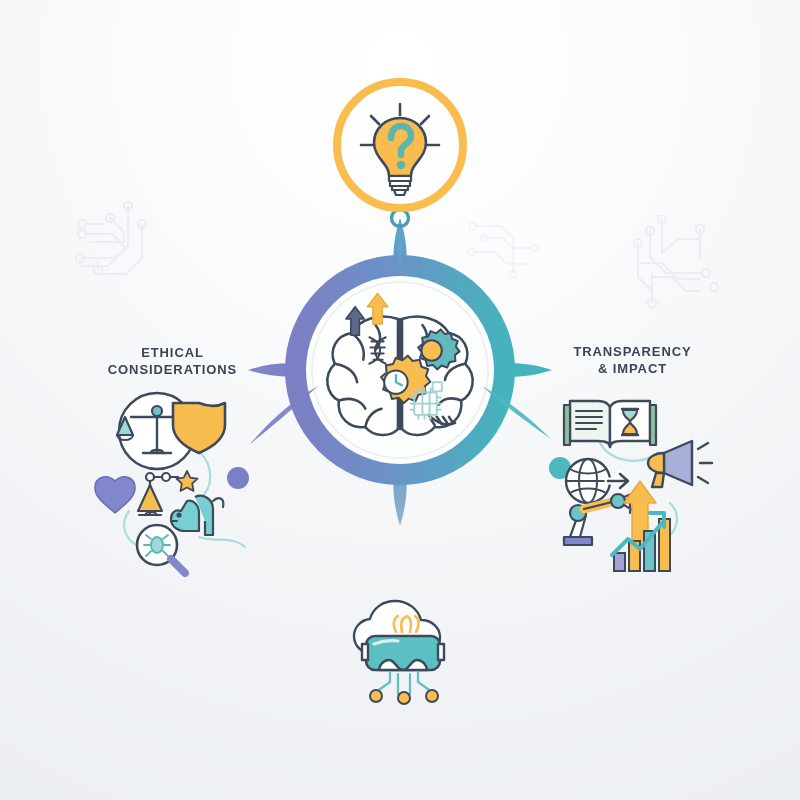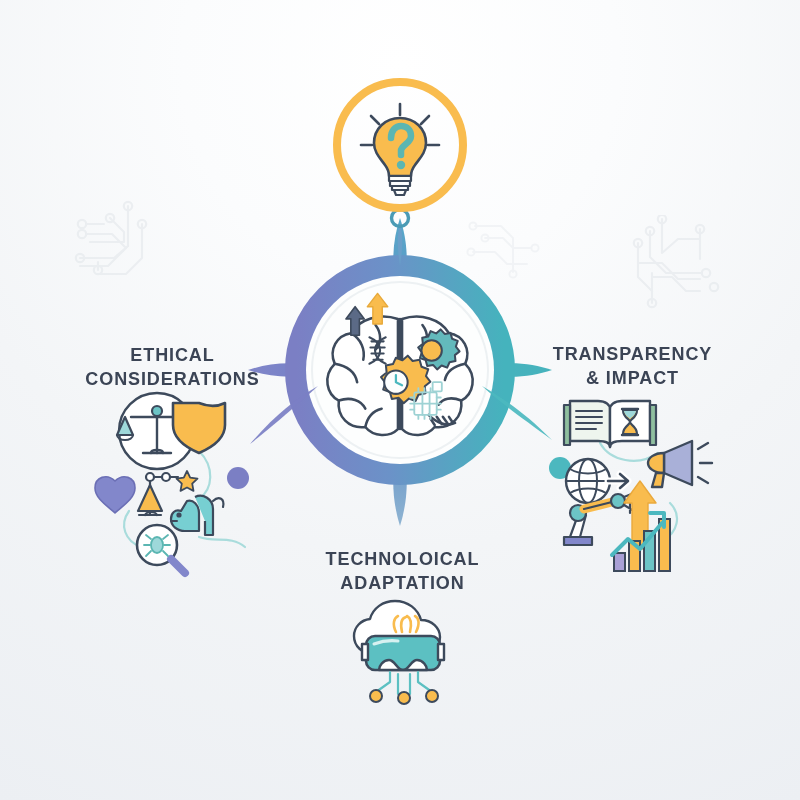--- a/index.html
+++ b/index.html
@@ -24,21 +24,21 @@
     opacity: 0.55;
     pointer-events: none;
   }
   .circuit svg { display: block; }
 
   
   .node-label {
     position: absolute;
     color: #3b4455;
     font-weight: bold;
-    font-size: 18px;
+    font-size: 13px;
     letter-spacing: 0.9px;
     line-height: 1.32;
     text-align: center;
     white-space: pre-line;
   }
   #label-ethical     { left: 40px;  top: 344px; width: 265px; }
   #label-transparency{ left: 500px; top: 343px; width: 265px; }
   #label-tech        { left: 270px; top: 548px; width: 265px; }
 
   
@@ -434,16 +434,14 @@
       </g>
     </svg>
   </div>
 
   <div class="node-label" id="label-ethical">ETHICAL
 CONSIDERATIONS</div>
 
   <div class="node-label" id="label-transparency">TRANSPARENCY
 &amp; IMPACT</div>
 
-  <div class="node-label" id="label-tech">TECHNOLOICAL
-ADAPTATION</div>
 
 </div>
 
 </body></html>

